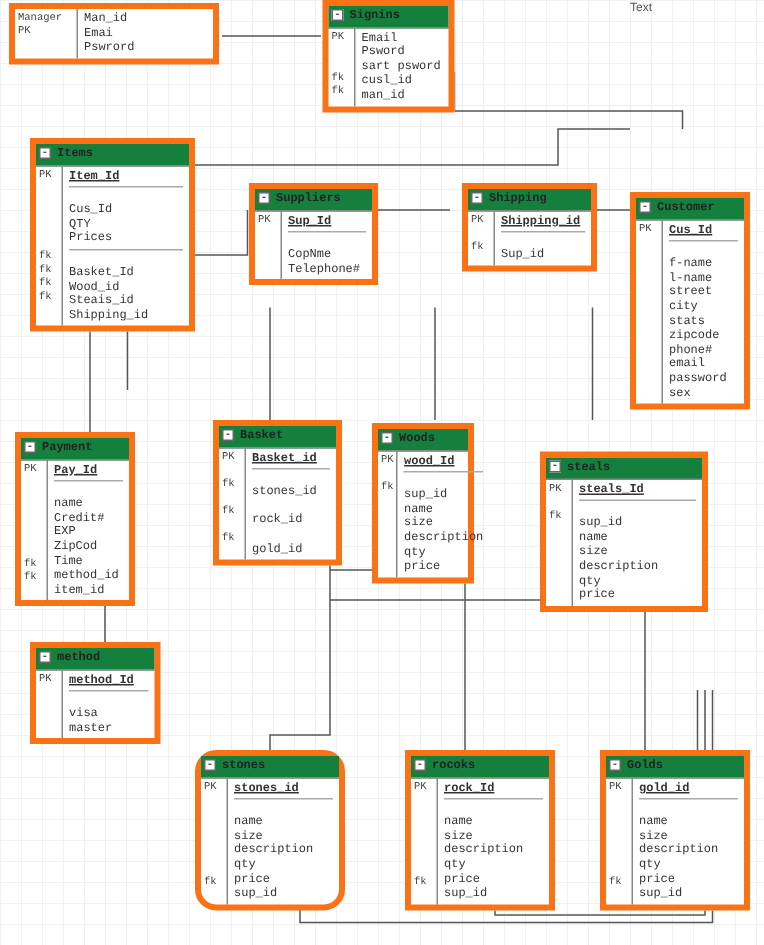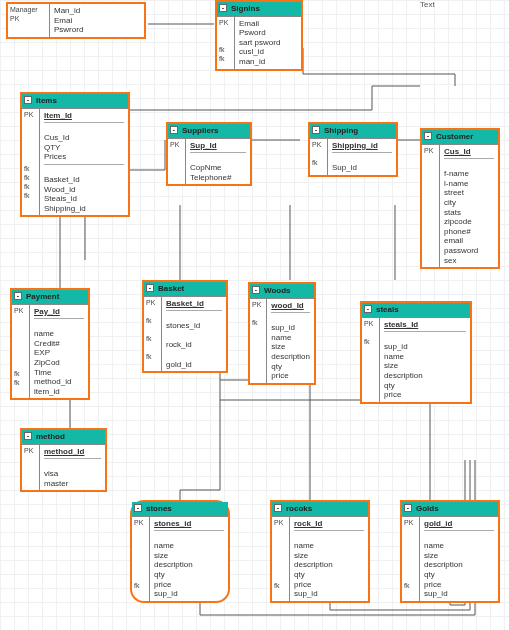--- a/index.html
+++ b/index.html
@@ -18,27 +18,28 @@
     inset: 0;
     background-image:
       linear-gradient(#eef0f2 1px, transparent 1px),
       linear-gradient(90deg, #eef0f2 1px, transparent 1px);
     background-size: 14px 14px;
     z-index: 0;
   }
   .entity {
     position: absolute;
     background: #fff;
-    border: 2px solid #f97316;
+    border: 4px solid #f97316;
     z-index: 2;
     font-size: 8px;
     line-height: 1.2;
+    font-family: Liberation Mono, monospace;
   }
   .entity .title {
-    background: #14b8a6;
+    background: #15803d;
     border-bottom: 1px solid #888;
     padding: 2px 4px 2px 14px;
     font-weight: bold;
     position: relative;
     color: #222;
     white-space: nowrap;
   }
   .entity .title .collapse {
     position: absolute;
     left: 2px;

